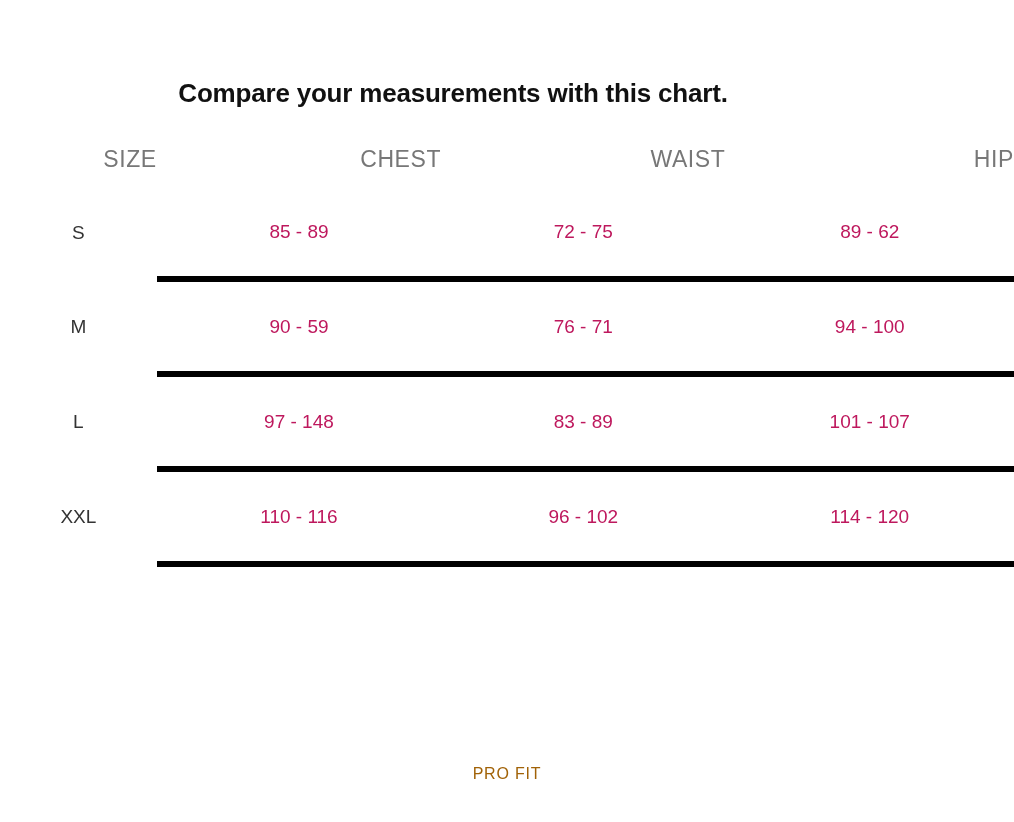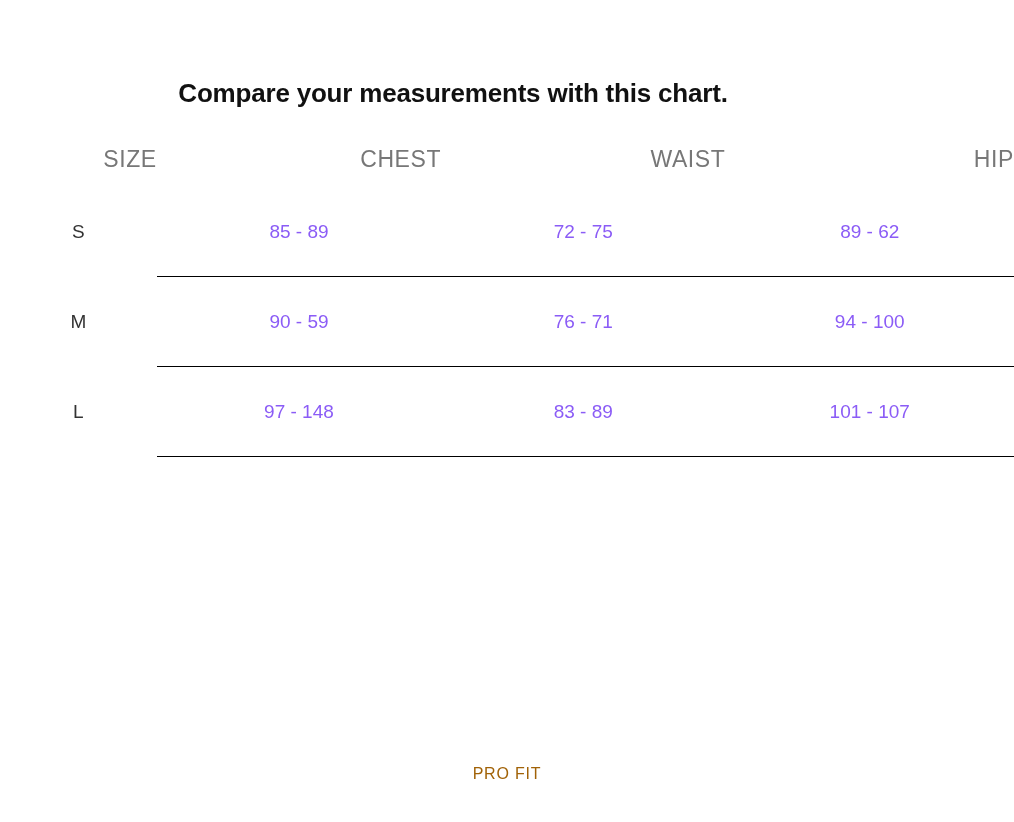--- a/index.html
+++ b/index.html
@@ -59,25 +59,25 @@
     text-align: right;
     border: none;
   }
 
   .size-table thead th.th-size {
     letter-spacing: 0.6px;
   }
 
   .size-table tbody td {
     font-size: 19px;
-    color: #8b5cf6;
+    color: #be185d;
     text-align: center;
     height: 89px;
     vertical-align: middle;
-    border-bottom: 1px solid #000000;
+    border-bottom: 6px solid #000000;
     border-top: none;
     padding: 0;
   }
 
   .size-table tbody tr td.cell-size {
     border-bottom: none;
     color: #333333;
   }
 
   .size-table tbody tr:first-child td {
@@ -129,18 +129,24 @@
         <td>90 - 59</td>
         <td>76 - 71</td>
         <td>94 - 100</td>
       </tr>
       <tr>
         <td class="cell-size">L</td>
         <td>97 - 148</td>
         <td>83 - 89</td>
         <td>101 - 107</td>
       </tr>
+      <tr>
+        <td class="cell-size">XXL</td>
+        <td>110 - 116</td>
+        <td>96 - 102</td>
+        <td>114 - 120</td>
+      </tr>
     </tbody>
   </table>
 
   <div class="footer-note">PRO FIT</div>
 
 </div>
 
 </body></html>

